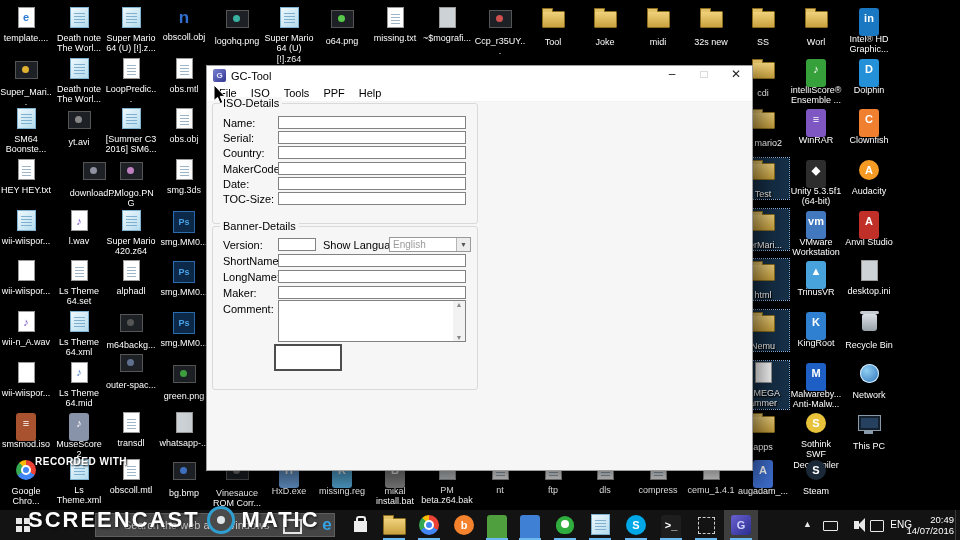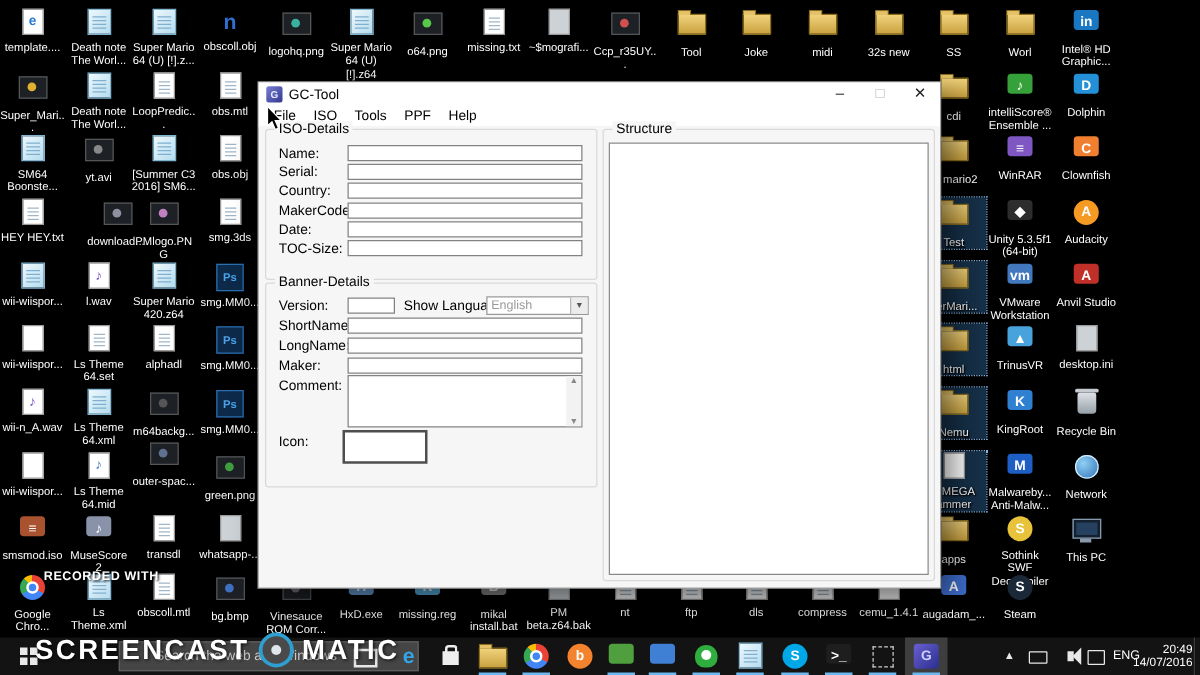--- a/index.html
+++ b/index.html
@@ -21,21 +21,21 @@
   .gd .ov{position:absolute;left:0;right:0;top:3px;font-weight:bold;font-size:11px;line-height:12px;}
   .gd .ln{position:absolute;left:3px;right:3px;height:1px;background:#9fb6c8;}
   .gn{width:19px;height:21px;margin:1px auto 0;background:linear-gradient(135deg,#eef8fd,#b5dcee);
       border:1px solid #7fb3d0;position:relative;box-sizing:border-box;}
   .gn .ln{position:absolute;left:3px;right:3px;height:1px;background:#7fb0cf;}
   .gi{width:21px;height:16px;margin:4px auto 0;background:#1d2126;border:1px solid #555;position:relative;}
   .gi i{position:absolute;left:6px;top:4px;width:7px;height:7px;border-radius:50%;}
   .mus{position:absolute;left:0;right:0;top:4px;font-size:11px;color:#7b52c8;}
   .gp{width:20px;height:20px;margin:2px auto 0;background:#0d2a4a;border:1px solid #2a6db0;
       color:#4aa3e8;font-weight:bold;font-size:9px;line-height:20px;text-align:center;}
-  .ga{width:20px;height:16px;margin:2px auto 0;border-radius:3px;color:#fff;
+  .ga{width:20px;height:28px;margin:2px auto 0;border-radius:3px;color:#fff;
       font-weight:bold;font-size:11px;line-height:20px;text-align:center;}
   .gc2{width:20px;height:20px;margin:2px auto 0;border-radius:50%;color:#fff;
       font-weight:bold;font-size:11px;line-height:20px;text-align:center;}
   .gg{font-weight:bold;font-size:17px;line-height:24px;text-align:center;}
   .gch{width:20px;height:20px;margin:2px auto 0;border-radius:50%;position:relative;
       background:conic-gradient(#ea4335 0 33%,#4285f4 33% 66%,#34a853 66% 88%,#fbbc05 88% 100%);}
   .gch::after{content:"";position:absolute;left:5px;top:5px;width:6px;height:6px;
       background:#4285f4;border:2px solid #fff;border-radius:50%;}
   .gb{width:15px;height:17px;margin:4px auto 0;background:linear-gradient(#dde2e7,#97a0a8);
       border-radius:2px 2px 3px 3px;position:relative;}
@@ -905,31 +905,24 @@
       <div class="frow" style="top:75px">
         <span class="flabel">Comment:</span>
       </div>
       <div class="comment-wrap">
         <textarea style=""></textarea>
         <div class="vstrip">
           <span class="up">▲</span>
           <span class="dn">▼</span>
         </div>
       </div>
-      <div class="frow" style="top:120px">
-        <span class="flabel">Icon:</span>
-      </div>
       <div class="icon-box"></div>
     </div>
 
 
-    <div class="gbox" id="gb-structure">
-      <span class="gtitle">Structure</span>
-      <div class="structure-box"></div>
-    </div>
   </div>
 
   <div id="wm-recorded">RECORDED WITH</div>
   <div id="wm-brand">
     <span>SCREENCAST</span>
     <span id="wm-circle"></span>
     <span>MATIC</span>
   </div>
 
   <div id="taskbar">

